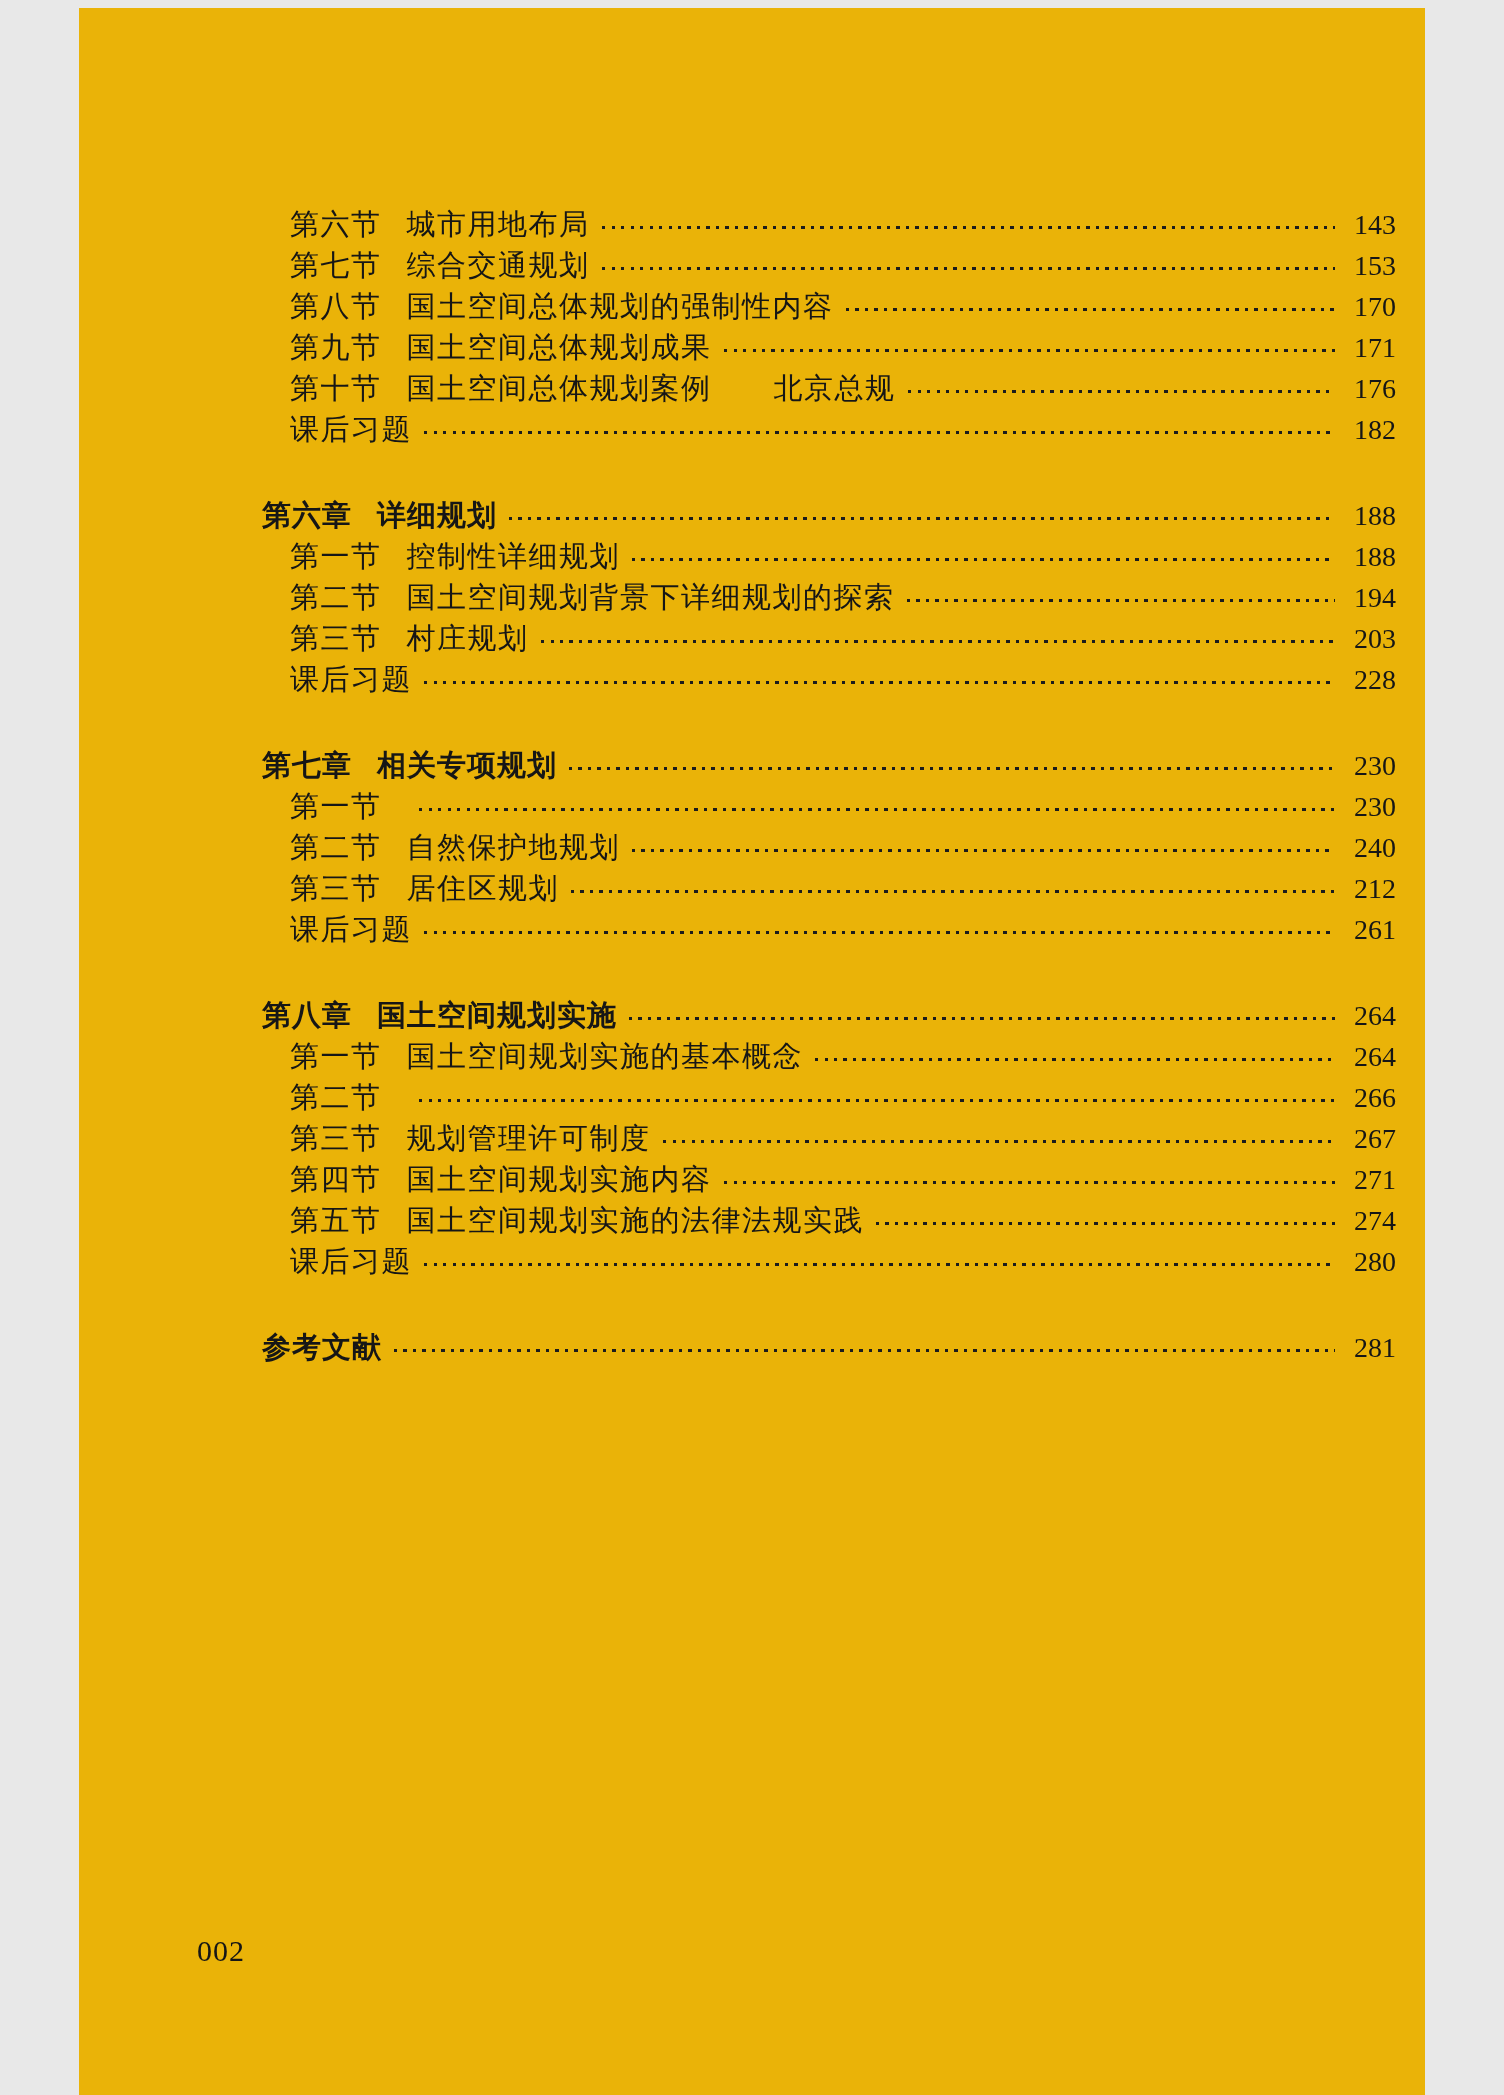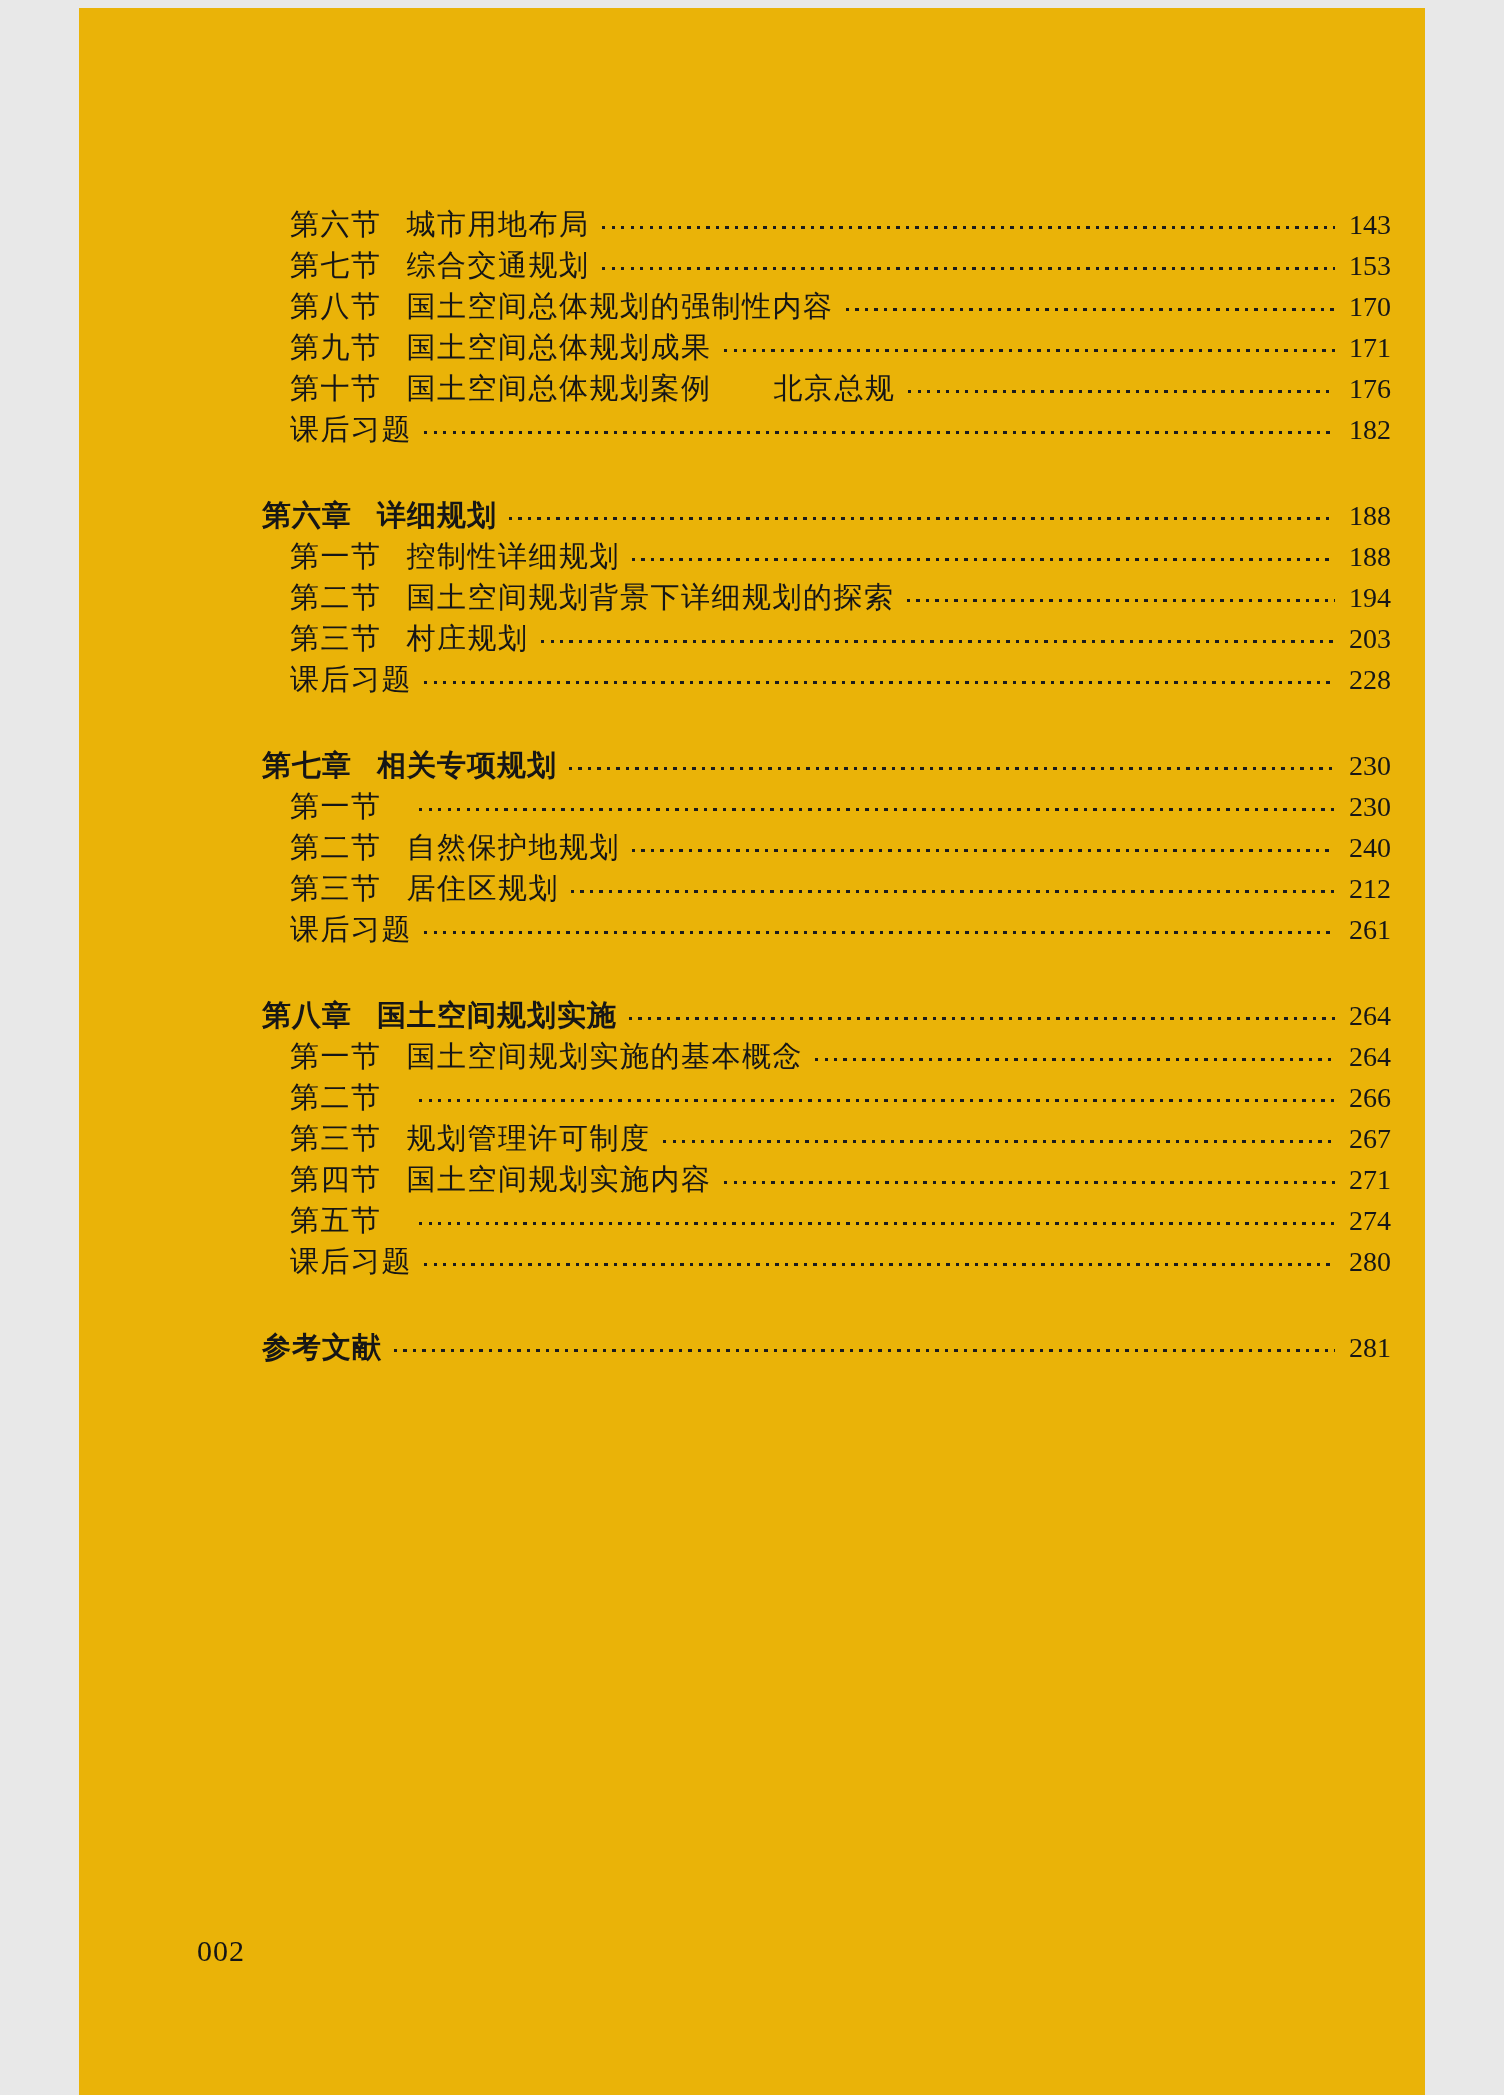--- a/index.html
+++ b/index.html
@@ -46,21 +46,21 @@
     margin: 0 14px 0 12px;
     transform: translateY(3px);
     background-image: repeating-linear-gradient(
       to right,
       #1c1c1c 0px, #1c1c1c 3.2px,
       transparent 3.2px, transparent 9.5px
     );
   }
   .pagenum {
     width: 52px;
-    text-align: left;
+    text-align: center;
     font-size: 28px;
     font-family: "Liberation Serif", serif;
     font-weight: 400;
   }
   .folio {
     position: absolute;
     left: 118px;
     top: 1926px;
     font-size: 30px;
     letter-spacing: 1px;
@@ -200,20 +200,21 @@
         <span class="pagenum">267</span>
       </div>
       <div class="row section">
         <span class="label">第四节</span>
         <span class="title">国土空间规划实施内容</span>
         <span class="leader"></span>
         <span class="pagenum">271</span>
       </div>
       <div class="row section">
         <span class="label">第五节</span>
+        <span class="title">国土空间规划实施的法律法规实践</span>
         <span class="leader"></span>
         <span class="pagenum">274</span>
       </div>
       <div class="row exercises">
         <span class="title">课后习题</span>
         <span class="leader"></span>
         <span class="pagenum">280</span>
       </div>
     </section>
 

